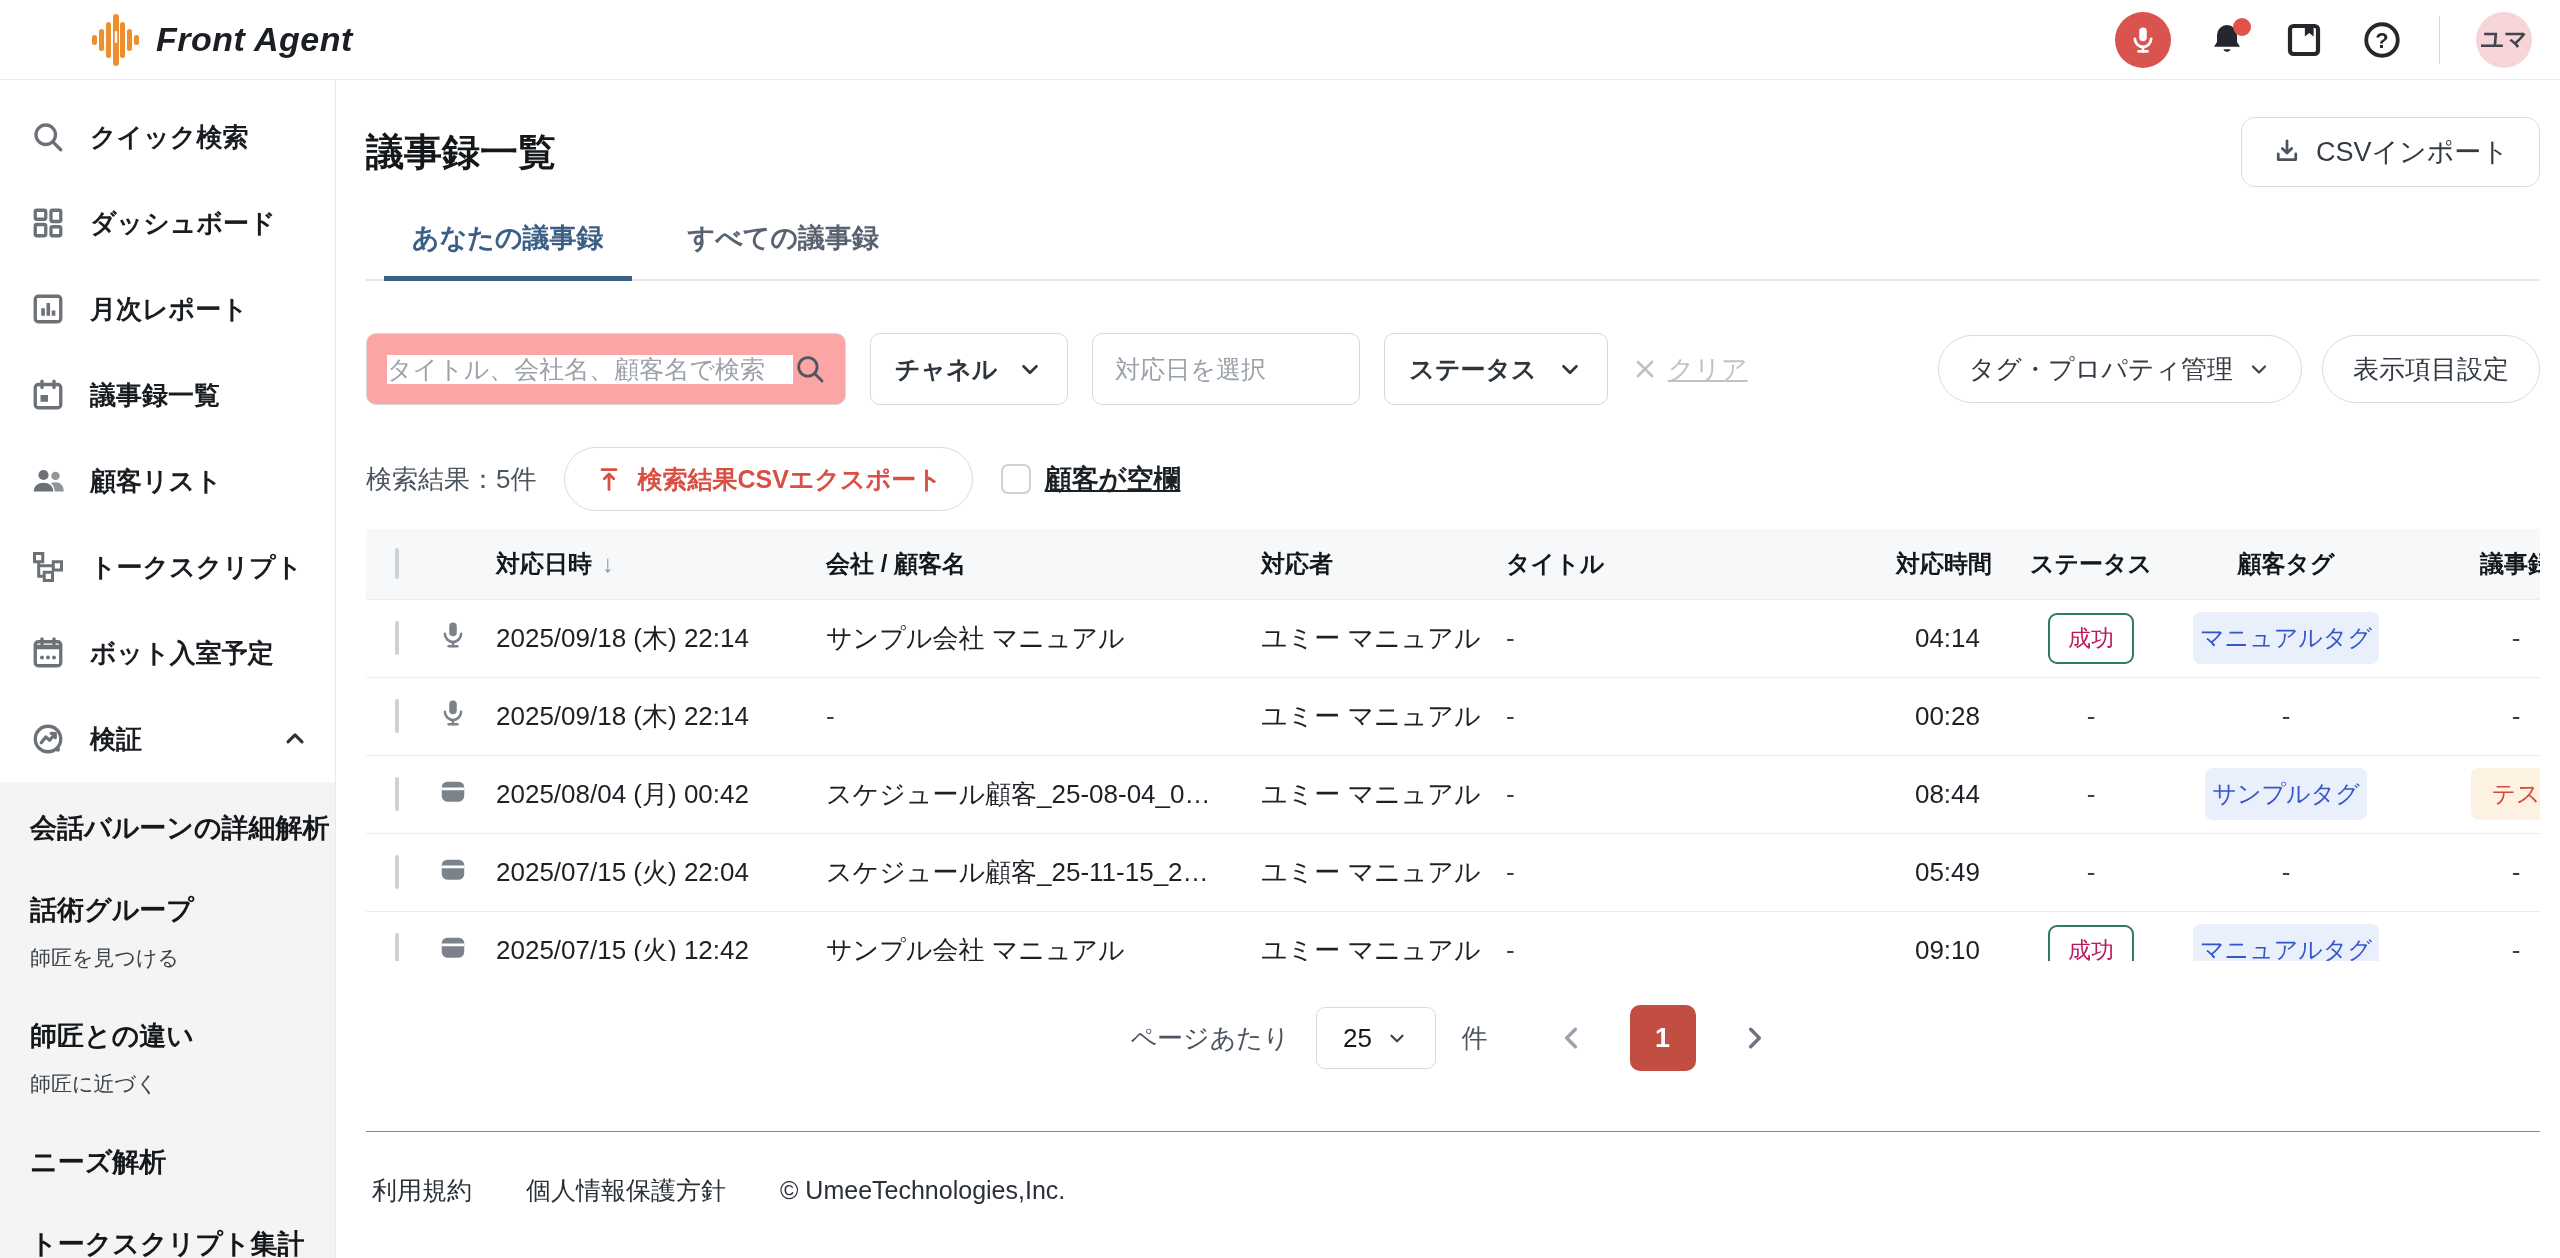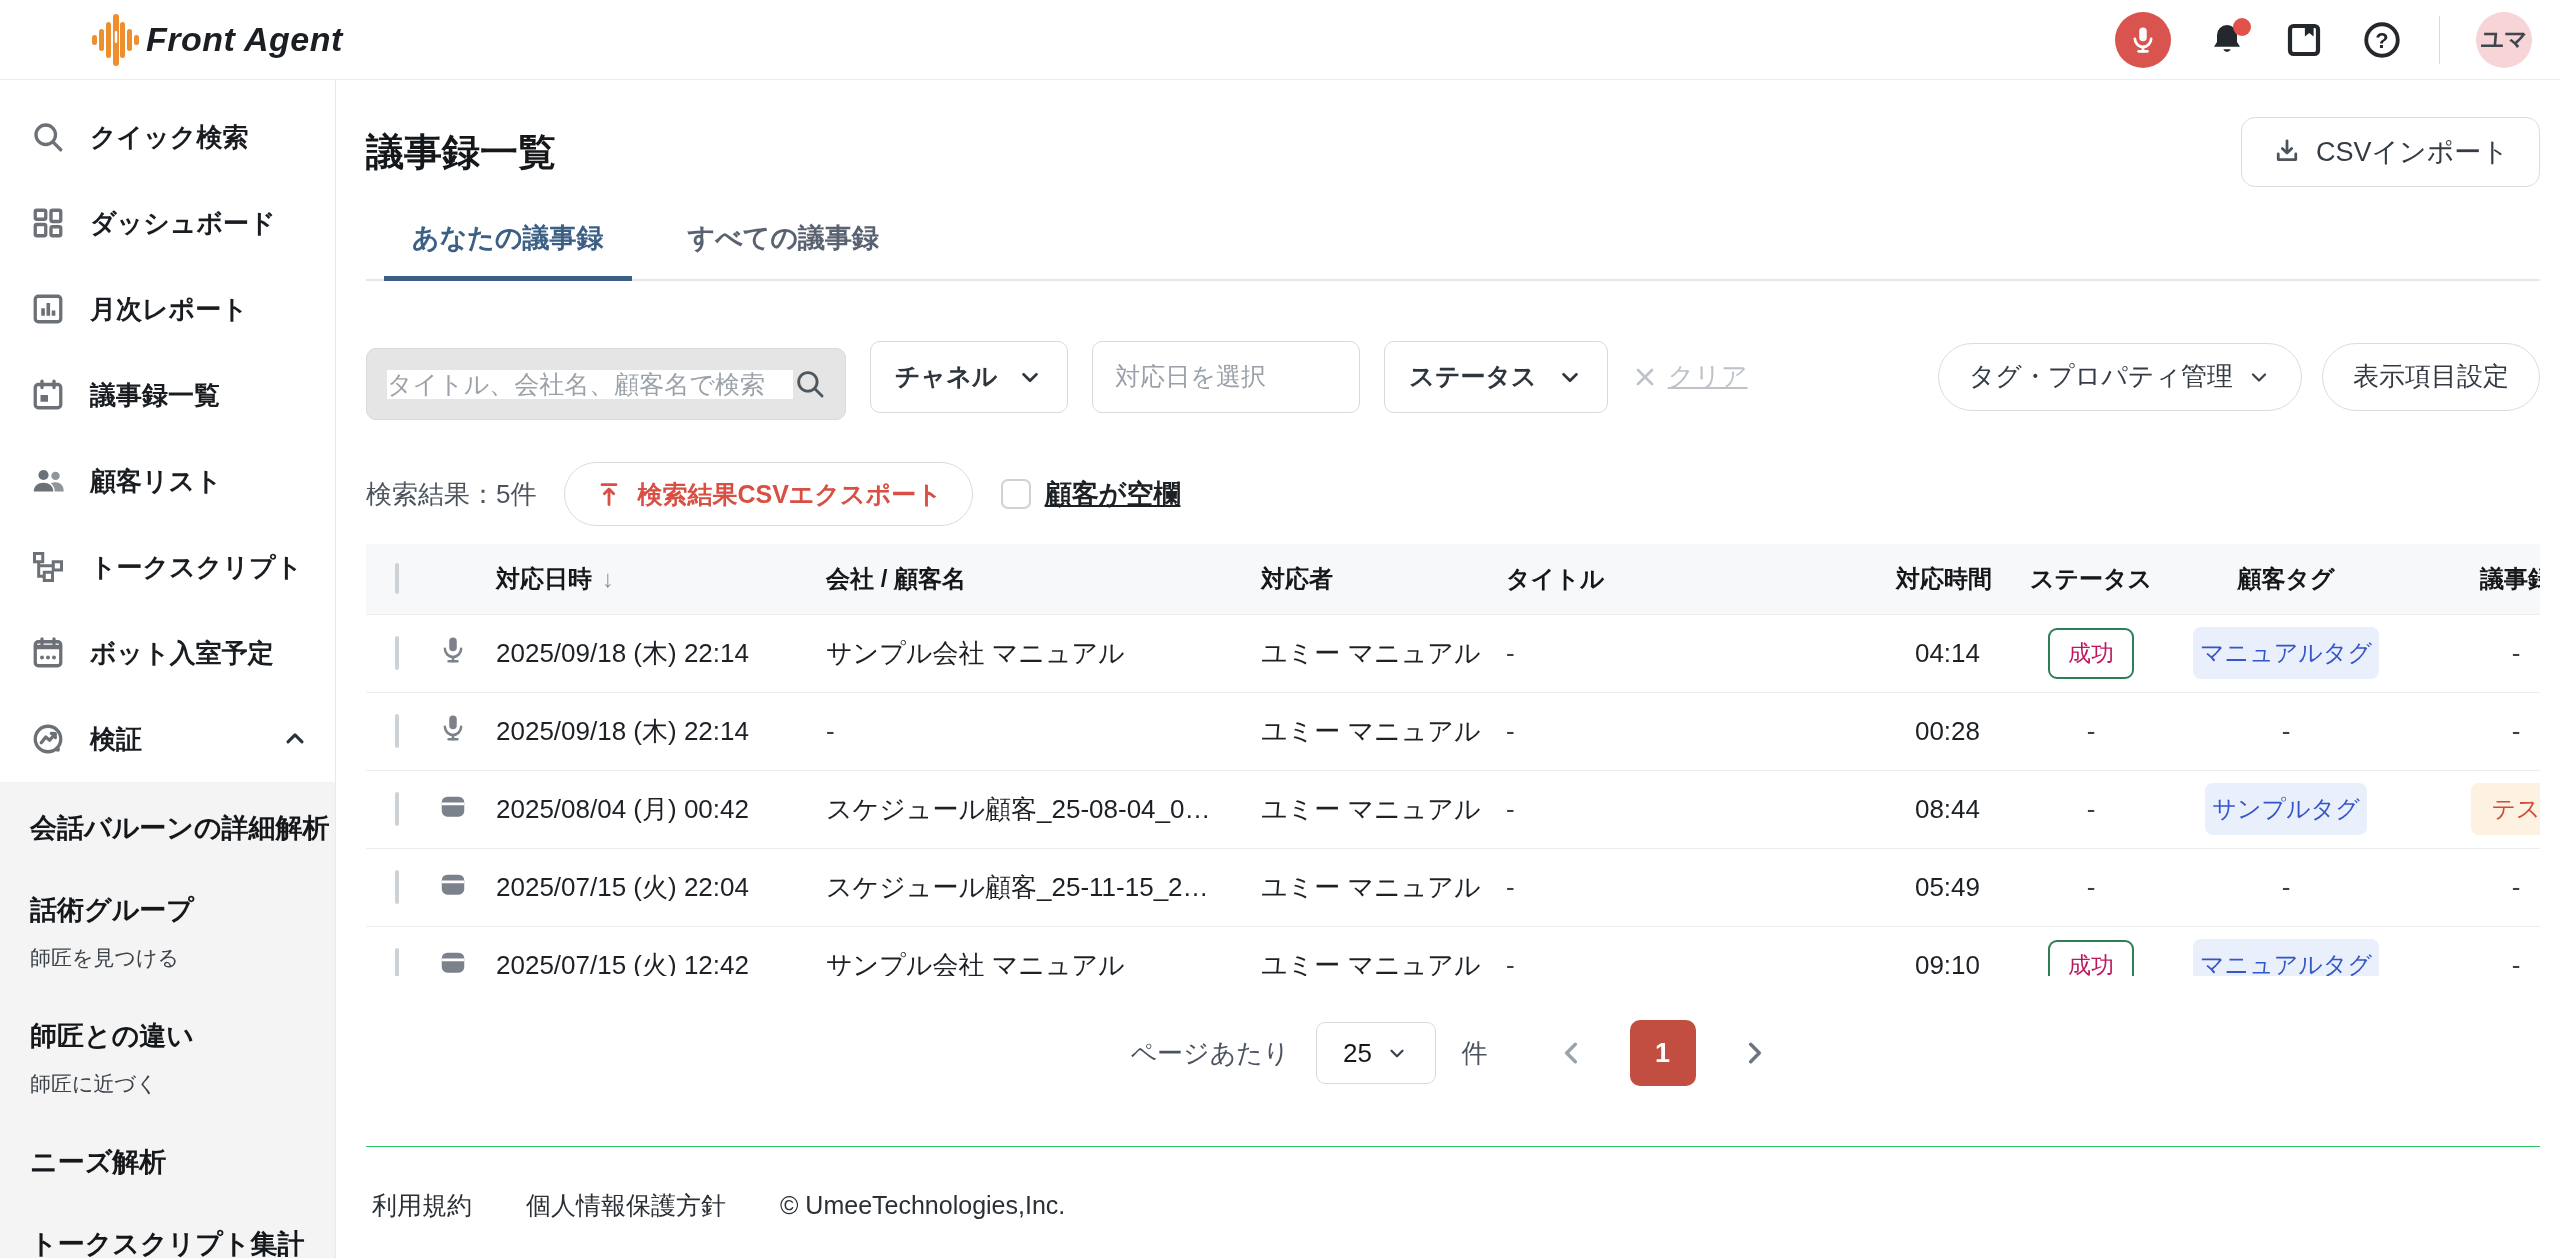--- a/index.html
+++ b/index.html
@@ -3,21 +3,21 @@
 <meta charset="utf-8">
 <style>
   * { box-sizing: border-box; margin: 0; padding: 0; }
   html,body { width:2560px; height:1258px; overflow:hidden; background:#fff;
     font-family:"Liberation Sans","DejaVu Sans",sans-serif; color:#15181b; }
   .app { width:2560px; height:1258px; display:flex; flex-direction:column; }
 
   
   .topbar { height:80px; flex:0 0 80px; display:flex; align-items:center;
     justify-content:space-between; padding:0 28px 0 90px; border-bottom:1px solid #e9ebed; background:#fff; }
-  .logo { display:flex; align-items:center; gap:4px; }
+  .logo { display:flex; align-items:center; gap:14px; }
   .logo-text { font-size:34px; font-weight:700; font-style:italic; color:#1b1f23; letter-spacing:.5px; }
   .topbar-right { display:flex; align-items:center; gap:36px; }
   .icon-btn { background:none; border:none; cursor:pointer; position:relative;
     display:flex; align-items:center; justify-content:center; }
   .mic-btn { width:56px; height:56px; border-radius:50%; background:#d9534f; }
   .bell-dot { position:absolute; top:-2px; right:-4px; width:18px; height:18px;
     border-radius:50%; background:#e0524a; }
   .top-divider { width:1px; height:48px; background:#d7dadd; }
   .avatar { width:56px; height:56px; border-radius:50%; background:#f7d4d8;
     display:flex; align-items:center; justify-content:center;
@@ -48,21 +48,21 @@
     border:1px solid #d9dcdf; color:#343b44; cursor:pointer; }
   .csv-import { height:70px; padding:0 30px; border-radius:14px; font-size:27px; font-weight:500; }
 
   .tabs { margin-top:26px; display:flex; gap:28px; border-bottom:2px solid #e5e7e9; padding-left:18px; }
   .tab { font-size:27px; font-weight:600; color:#596270; padding:6px 28px 20px;
     cursor:pointer; border-bottom:5px solid transparent; margin-bottom:-2px; white-space:nowrap; }
   .tab.active { color:#3c5f85; border-bottom-color:#3c5f85; }
 
   .filters { margin-top:52px; display:flex; align-items:center; gap:24px; }
   .search-box { width:480px; height:72px; border:1px solid #d6d9dd; border-radius:10px;
-    display:flex; align-items:center; padding:0 18px 0 20px; background:#e5e5e5;margin-top:15px; }
+    display:flex; align-items:center; padding:0 18px 0 20px; background:#fca5a5; }
   .search-box input { flex:1; border:none; outline:none; font-size:25px; color:#15181b;
     font-family:inherit; min-width:0; }
   .search-box input::placeholder { color:#9aa1a9; }
   .select-btn { height:72px; border:1px solid #d6d9dd; border-radius:10px; background:#fff;
     display:flex; align-items:center; gap:20px; padding:0 24px; font-size:25px; font-weight:600;
     color:#2e353c; cursor:pointer; white-space:nowrap; }
   .date-input { width:268px; height:72px; border:1px solid #d6d9dd; border-radius:10px;
     padding:0 22px; font-size:25px; font-family:inherit; color:#15181b; outline:none; }
   .date-input::placeholder { color:#9aa1a9; }
   .clear-link { display:flex; align-items:center; gap:10px; color:#bcc2c8;

